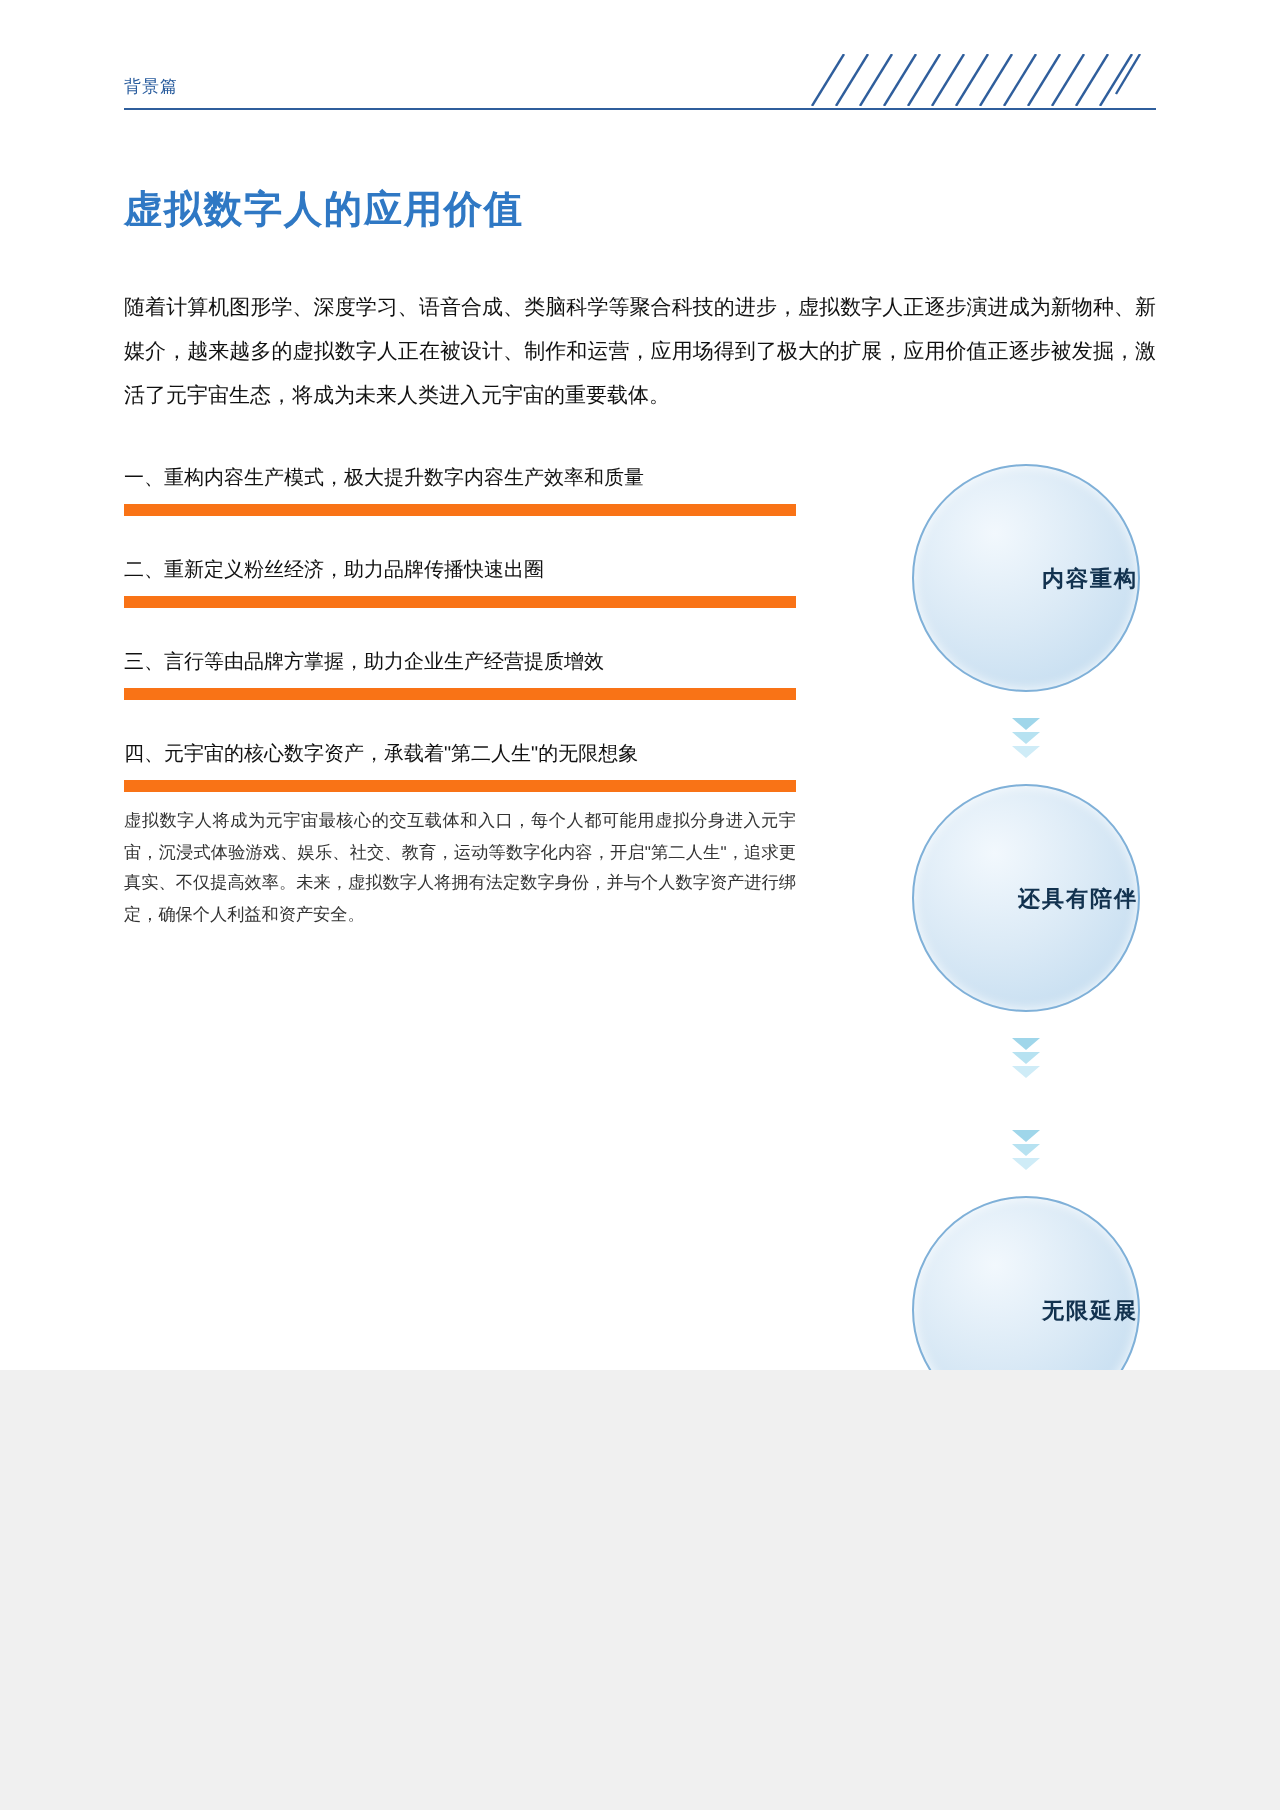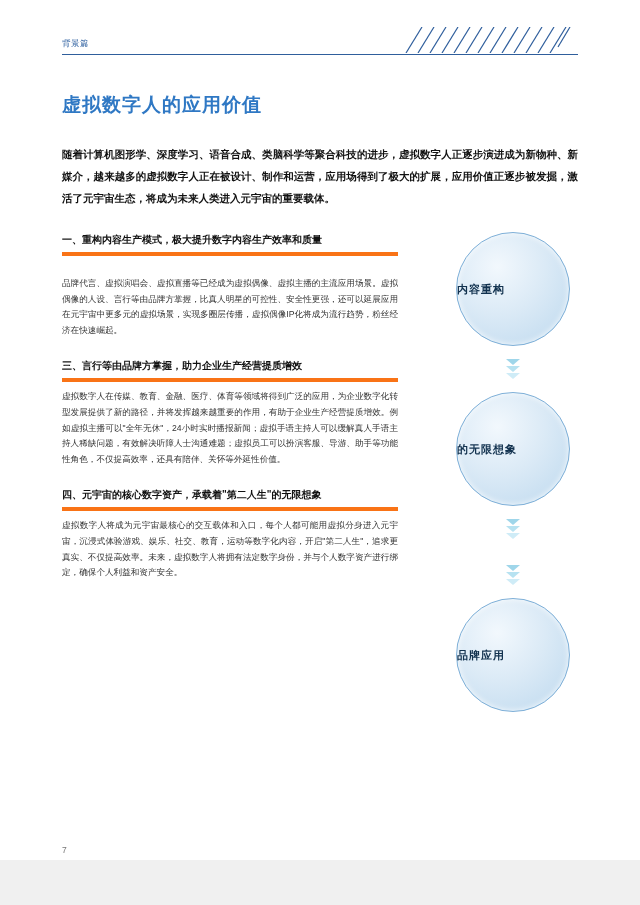--- a/index.html
+++ b/index.html
@@ -3,21 +3,21 @@
 <meta charset="utf-8">
 <style>
   html, body {
     margin: 0;
     padding: 0;
     background: #f0f0f0;
   }
   .page {
     position: relative;
     width: 640px;
-    height: 860px;
+    height: 685px;
     background: #ffffff;
     box-sizing: border-box;
     font-family: "Liberation Sans", sans-serif;
     overflow: hidden;
   }
   
   .header {
     position: absolute;
     left: 0; top: 0;
     width: 640px;
@@ -59,40 +59,40 @@
   }
   
   .lead {
     position: absolute;
     left: 62px;
     top: 143px;
     width: 516px;
     font-size: 10.5px;
     line-height: 22px;
     color: #111111;
-    font-weight: bold;
+    font-weight: normal;
     text-align: justify;
   }
   
   .content {
     position: absolute;
     left: 62px;
     top: 232px;
     width: 336px;
   }
   .sec {
     margin-bottom: 20px;
   }
   .sec-head {
     font-size: 10px;
-    font-weight: bold;
+    font-weight: normal;
     color: #111111;
     line-height: 16px;
     padding-bottom: 4px;
-    border-bottom: 4px solid #f97316;
+    border-bottom: 6px solid #f97316;
     margin-bottom: 7px;
   }
   .sec-body {
     font-size: 8.6px;
     line-height: 15.6px;
     color: #333333;
     text-align: justify;
   }
   
   .diagram {
@@ -105,21 +105,21 @@
     position: relative;
     width: 112px;
     height: 112px;
     margin: 0 auto;
     border-radius: 50%;
     background: radial-gradient(circle at 36% 30%, #f2f8fd 0%, #dbeaf6 45%, #bcd8ee 100%);
     border: 1px solid #7fb0d8;
     box-shadow: inset 0 0 6px rgba(255,255,255,0.9);
     display: flex;
     align-items: center;
-    justify-content: flex-start;
+    justify-content: flex-end;
   }
   .node span {
     font-size: 11px;
     font-weight: bold;
     color: #12324f;
     letter-spacing: 1px;
   }
   .arrow {
     width: 100%;
     height: 46px;
@@ -176,54 +176,53 @@
 
   <div class="title">虚拟数字人的应用价值</div>
 
   <div class="lead">随着计算机图形学、深度学习、语音合成、类脑科学等聚合科技的进步，虚拟数字人正逐步演进成为新物种、新媒介，越来越多的虚拟数字人正在被设计、制作和运营，应用场得到了极大的扩展，应用价值正逐步被发掘，激活了元宇宙生态，将成为未来人类进入元宇宙的重要载体。</div>
 
   <div class="content">
     <div class="sec">
       <div class="sec-head">一、重构内容生产模式，极大提升数字内容生产效率和质量</div>
     </div>
     <div class="sec">
-      <div class="sec-body">品牌代言、虚拟演唱会、虚拟直播等已经成为虚拟偶像、虚拟主播的主流应用场景。虚拟偶像的人设、言行等由品牌方掌握，比真人明星的可控性、安全性更强，还可以延展应用在元宇宙中更多元的虚拟场景，实现多圈层传播，虚拟偶像IP化将成为流行趋势，粉丝经济在快速崛起。</div>
+      <div class="sec-head">二、重新定义粉丝经济，助力品牌传播快速出圈</div>
     </div>
     <div class="sec">
       <div class="sec-head">三、言行等由品牌方掌握，助力企业生产经营提质增效</div>
-      <div class="sec-body">虚拟数字人在传媒、教育、金融、医疗、体育等领域将得到广泛的应用，为企业数字化转型发展提供了新的路径，并将发挥越来越重要的作用，有助于企业生产经营提质增效。例如虚拟主播可以"全年无休"，24小时实时播报新闻；虚拟手语主持人可以缓解真人手语主持人稀缺问题，有效解决听障人士沟通难题；虚拟员工可以扮演客服、导游、助手等功能性角色，不仅提高效率，还具有陪伴、关怀等外延性价值。</div>
     </div>
     <div class="sec">
       <div class="sec-head">四、元宇宙的核心数字资产，承载着"第二人生"的无限想象</div>
       <div class="sec-body">虚拟数字人将成为元宇宙最核心的交互载体和入口，每个人都可能用虚拟分身进入元宇宙，沉浸式体验游戏、娱乐、社交、教育，运动等数字化内容，开启"第二人生"，追求更真实、不仅提高效率。未来，虚拟数字人将拥有法定数字身份，并与个人数字资产进行绑定，确保个人利益和资产安全。</div>
     </div>
   </div>
 
   <div class="diagram">
     <div class="node">
       <span>内容重构</span>
     </div>
     <div class="arrow">
       <div class="chev"></div>
         <div class="chev c2"></div>
         <div class="chev c3"></div>
     </div>
     <div class="node">
-      <span>的无限想象</span>
+      <span>还具有陪伴</span>
     </div>
     <div class="arrow">
       <div class="chev"></div>
         <div class="chev c2"></div>
         <div class="chev c3"></div>
     </div>
     <div class="arrow">
       <div class="chev"></div>
         <div class="chev c2"></div>
         <div class="chev c3"></div>
     </div>
     <div class="node">
-      <span>品牌应用</span>
+      <span>无限延展</span>
     </div>
   </div>
 
   <div class="page-num">7</div>
 
 </div>
 
 </body></html>

